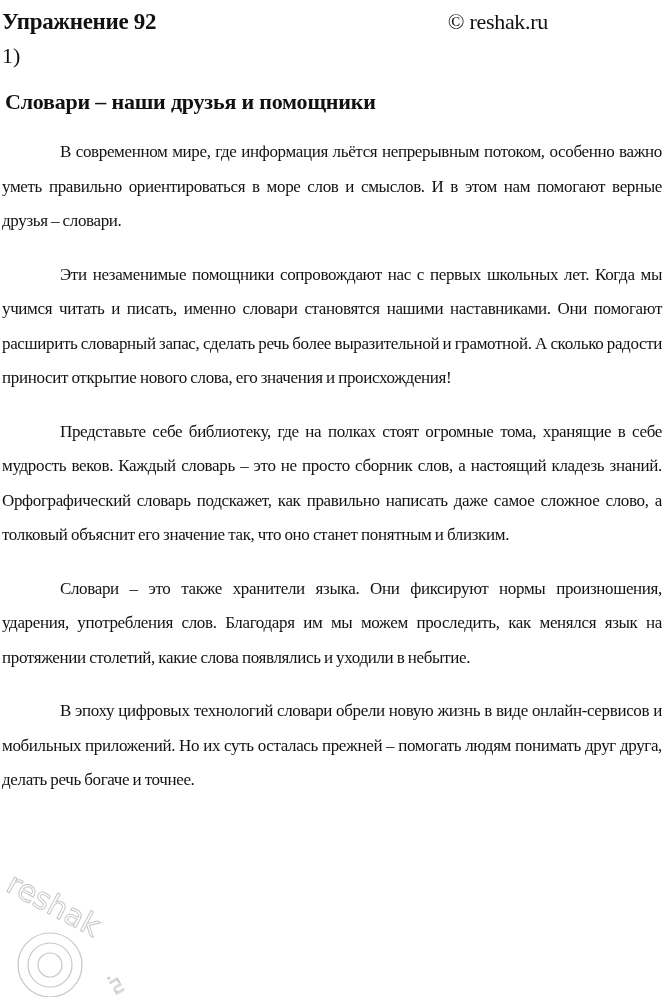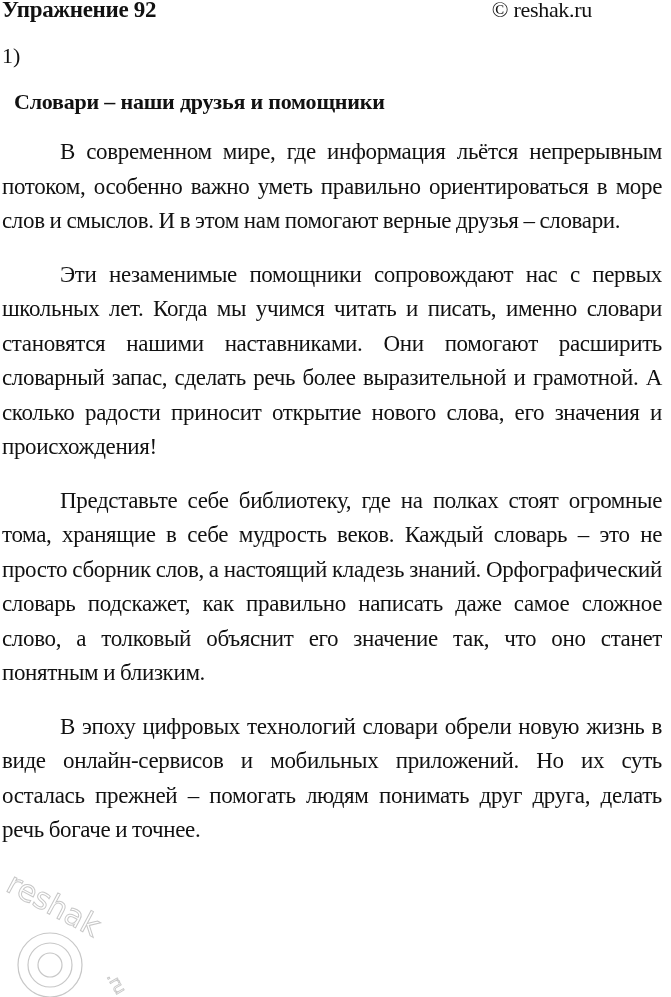--- a/index.html
+++ b/index.html
@@ -10,25 +10,24 @@
     body {
       width: 671px;
       height: 997px;
       position: relative;
       overflow: hidden;
       font-family: "Liberation Serif", "DejaVu Serif", serif;
       color: #111111;
     }
     .header {
       position: absolute;
-      top: 0;
+      top: 12px;
       left: 0;
       width: 552px;
       height: 30px;
-      padding-left: 44px;
     }
     .exercise-title {
       position: absolute;
       left: 2px;
       top: -3px;
       font-size: 23px;
       font-weight: bold;
       letter-spacing: -0.3px;
       white-space: nowrap;
     }
@@ -41,36 +40,36 @@
       letter-spacing: -0.3px;
     }
     .part-number {
       position: absolute;
       left: 2px;
       top: 43px;
       font-size: 22px;
     }
     .essay-title {
       position: absolute;
-      left: 14px;
+      left: 5px;
       top: 89px;
       font-size: 22px;
       font-weight: bold;
       white-space: nowrap;
       letter-spacing: -0.2px;
     }
     .essay {
       position: absolute;
       left: 2px;
       top: 135px;
       width: 668px;
     }
     .paragraph {
       margin: 0 8px 19px 0;
-      font-size: 23px;
+      font-size: 17px;
       line-height: 34.5px;
       text-align: justify;
       text-indent: 58px;
       letter-spacing: -0.35px;
       word-spacing: -0.5px;
     }
     .watermark {
       position: absolute;
       left: 0;
       top: 870px;
@@ -89,20 +88,21 @@
 </div>
 
 <div class="part-number">1)</div>
 
 <div class="essay-title">Словари – наши друзья и помощники</div>
 
 <div class="essay">
   <p class="paragraph">В современном мире, где информация льётся непрерывным потоком, особенно важно уметь правильно ориентироваться в море слов и смыслов. И в этом нам помогают верные друзья – словари.</p>
   <p class="paragraph">Эти незаменимые помощники сопровождают нас с первых школьных лет. Когда мы учимся читать и писать, именно словари становятся нашими наставниками. Они помогают расширить словарный запас, сделать речь более выразительной и грамотной. А сколько радости приносит открытие нового слова, его значения и происхождения!</p>
   <p class="paragraph">Представьте себе библиотеку, где на полках стоят огромные тома, хранящие в себе мудрость веков. Каждый словарь – это не просто сборник слов, а настоящий кладезь знаний. Орфографический словарь подскажет, как правильно написать даже самое сложное слово, а толковый объяснит его значение так, что оно станет понятным и близким.</p>
+  <p class="paragraph">Словари – это также хранители языка. Они фиксируют нормы произношения, ударения, употребления слов. Благодаря им мы можем проследить, как менялся язык на протяжении столетий, какие слова появлялись и уходили в небытие.</p>
   <p class="paragraph">В эпоху цифровых технологий словари обрели новую жизнь в виде онлайн-сервисов и мобильных приложений. Но их суть осталась прежней – помогать людям понимать друг друга, делать речь богаче и точнее.</p>
 
 </div>
 
 <svg class="watermark" viewBox="0 0 140 130" xmlns="http://www.w3.org/2000/svg">
   <g fill="none" stroke="#9a9a9a" stroke-width="1.2">
     <circle cx="50" cy="95" r="32"></circle>
     <circle cx="50" cy="95" r="22"></circle>
     <circle cx="50" cy="95" r="12"></circle>
   </g>

